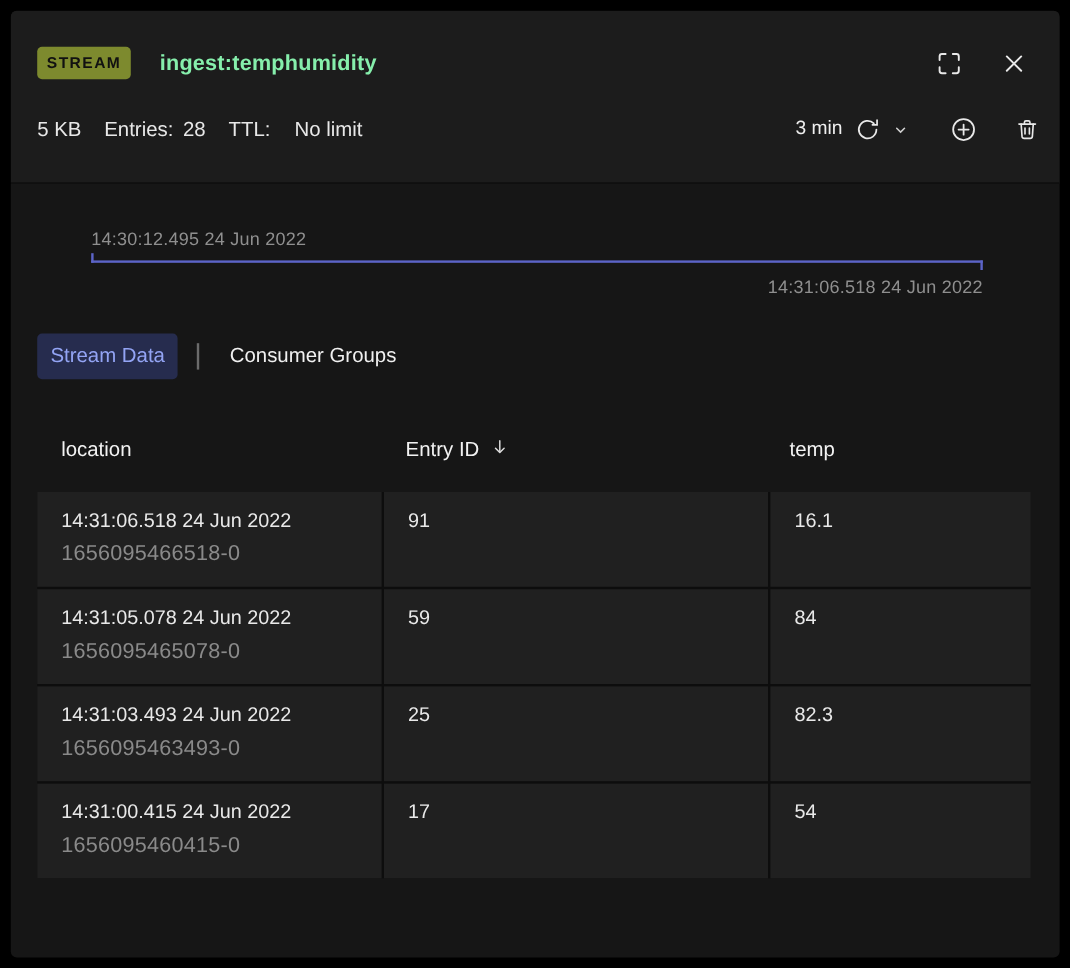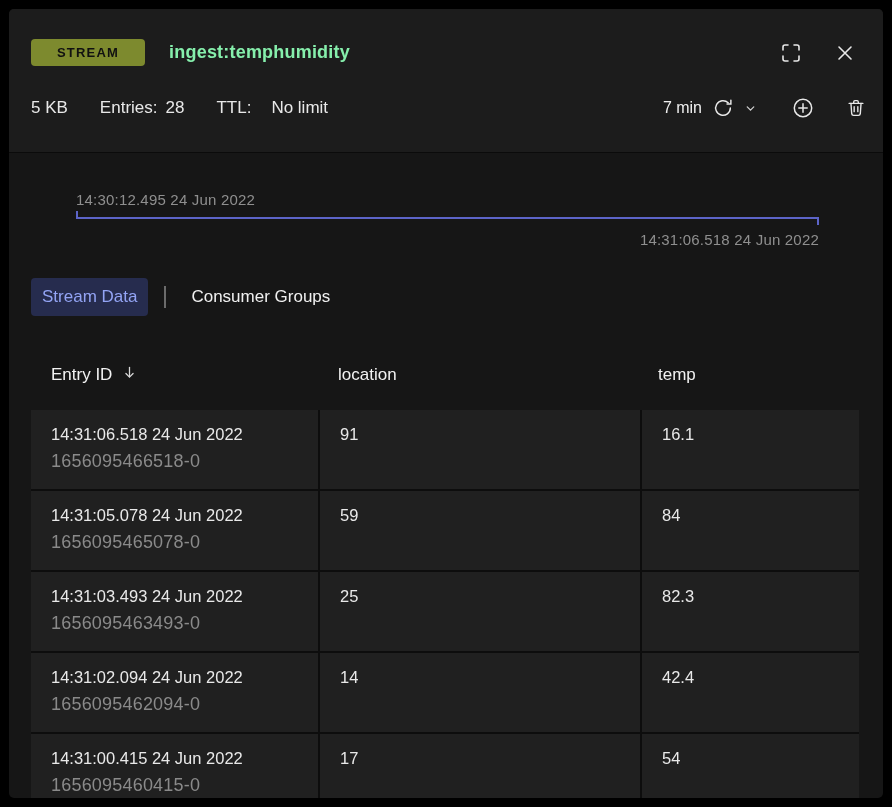--- a/index.html
+++ b/index.html
@@ -26,21 +26,21 @@
     display: flex;
     align-items: center;
     padding: 30px 26px 0 22px;
   }
   .badge {
     background: var(--badge-bg, #7d8a2e);
     color: var(--badge-text, #111111);
     font-size: 13px;
     font-weight: 700;
     letter-spacing: 1.2px;
-    padding: 6px 26px;
+    padding: 6px 8px;
     border-radius: 4px;
   }
   .key-title {
     margin-left: 24px;
     color: #86efac;
     font-size: 18px;
     font-weight: 700;
     letter-spacing: .2px;
   }
   .header-actions {
@@ -61,21 +61,21 @@
   .icon-btn svg { display: block; }
   
   .stats-row {
     display: flex;
     align-items: center;
     padding: 30px 16px 32px 22px;
     color: #e8e8e8;
     font-size: 17px;
   }
   .stat { display: flex; align-items: baseline; }
-  .stat + .stat { margin-left: 32px; text-align: center; }
+  .stat + .stat { margin-left: 19px; text-align: center; }
   .stat .lbl { margin-right: 8px; }
   .stat .lbl.ttl { margin-right: 20px; }
   .stats-right {
     margin-left: auto;
     display: flex;
     align-items: center;
   }
   .refresh-label { font-size: 16px; color: #efefef; }
   .refresh-btn { margin-left: 10px; }
   .chevron-btn { margin-left: 10px; }
@@ -200,21 +200,21 @@
       </div>
       <div class="stat">
         <span class="lbl">Entries:</span>
         <span>28</span>
       </div>
       <div class="stat">
         <span class="lbl ttl">TTL:</span>
         <span>No limit</span>
       </div>
       <div class="stats-right">
-        <span class="refresh-label">7 min</span>
+        <span class="refresh-label">3 min</span>
         <button class="icon-btn refresh-btn">
           <span>
             <svg width="22" height="22" viewBox="0 0 24 24" fill="none" stroke="#e8e8e8" stroke-width="1.6" stroke-linecap="round">
               <path d="M20 12a8 8 0 1 1-2.34-5.66"></path>
               <path d="M20.6 3.4v4.2h-4.2"></path>
             </svg>
           </span>
         </button>
         <button class="icon-btn chevron-btn">
           <span>
@@ -258,30 +258,30 @@
 
     <div class="tabs">
       <button class="tab active">Stream Data</button>
       <span class="tab-divider"></span>
       <button class="tab">Consumer Groups</button>
     </div>
 
     <div class="stream-table">
       <div class="thead">
         <div class="th">
+          <span>location</span>
+        </div>
+        <div class="th">
           <span>Entry ID</span>
           <span>
             <svg width="17" height="17" viewBox="0 0 20 20" fill="none" stroke="#d8d8d8" stroke-width="1.5" stroke-linecap="round" stroke-linejoin="round">
               <path d="M10 4v11"></path>
               <path d="M5.8 11.2L10 15.4l4.2-4.2"></path>
             </svg>
           </span>
-        </div>
-        <div class="th">
-          <span>location</span>
         </div>
         <div class="th">
           <span>temp</span>
         </div>
       </div>
 
       <div class="tbody">
 
         <div class="row">
           <div class="cell">
@@ -303,28 +303,20 @@
 
         <div class="row">
           <div class="cell">
             <div class="entry-time">14:31:03.493 24 Jun 2022</div>
             <div class="entry-id">1656095463493-0</div>
           </div>
           <div class="cell">25</div>
           <div class="cell">82.3</div>
         </div>
 
-        <div class="row">
-          <div class="cell">
-            <div class="entry-time">14:31:02.094 24 Jun 2022</div>
-            <div class="entry-id">1656095462094-0</div>
-          </div>
-          <div class="cell">14</div>
-          <div class="cell">42.4</div>
-        </div>
 
         <div class="row">
           <div class="cell">
             <div class="entry-time">14:31:00.415 24 Jun 2022</div>
             <div class="entry-id">1656095460415-0</div>
           </div>
           <div class="cell">17</div>
           <div class="cell">54</div>
         </div>
 

